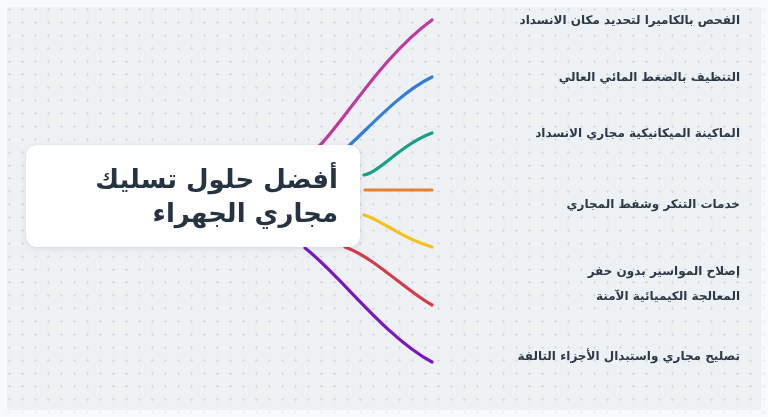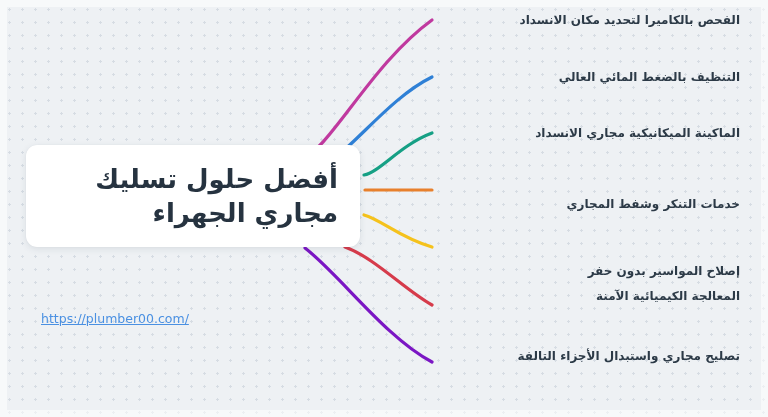--- a/index.html
+++ b/index.html
@@ -116,16 +116,15 @@
   <div id="branch-labels">
       <div class="branch-label" style="right: 28px; top: 20px;">الفحص بالكاميرا لتحديد مكان الانسداد</div>
       <div class="branch-label" style="right: 28px; top: 77px;">التنظيف بالضغط المائي العالي</div>
       <div class="branch-label" style="right: 28px; top: 133px;">الماكينة الميكانيكية مجاري الانسداد</div>
       <div class="branch-label" style="right: 28px; top: 191px; margin-top: 13px;">خدمات التنكر وشفط المجاري</div>
       <div class="branch-label" style="right: 28px; top: 247px; margin-top: 24px;">إصلاح المواسير بدون حفر</div>
       <div class="branch-label" style="right: 28px; top: 296px;">المعالجة الكيميائية الآمنة</div>
       <div class="branch-label" style="right: 28px; top: 356px;">تصليح مجاري واستبدال الأجزاء التالفة</div>
     </div>
 
-  <a id="site-url" href="#" style="color: rgb(74, 144, 226);">https://plumber00.com/</a>
 
   <div id="frame-overlay"></div>
 </div>
 
 </body></html>

